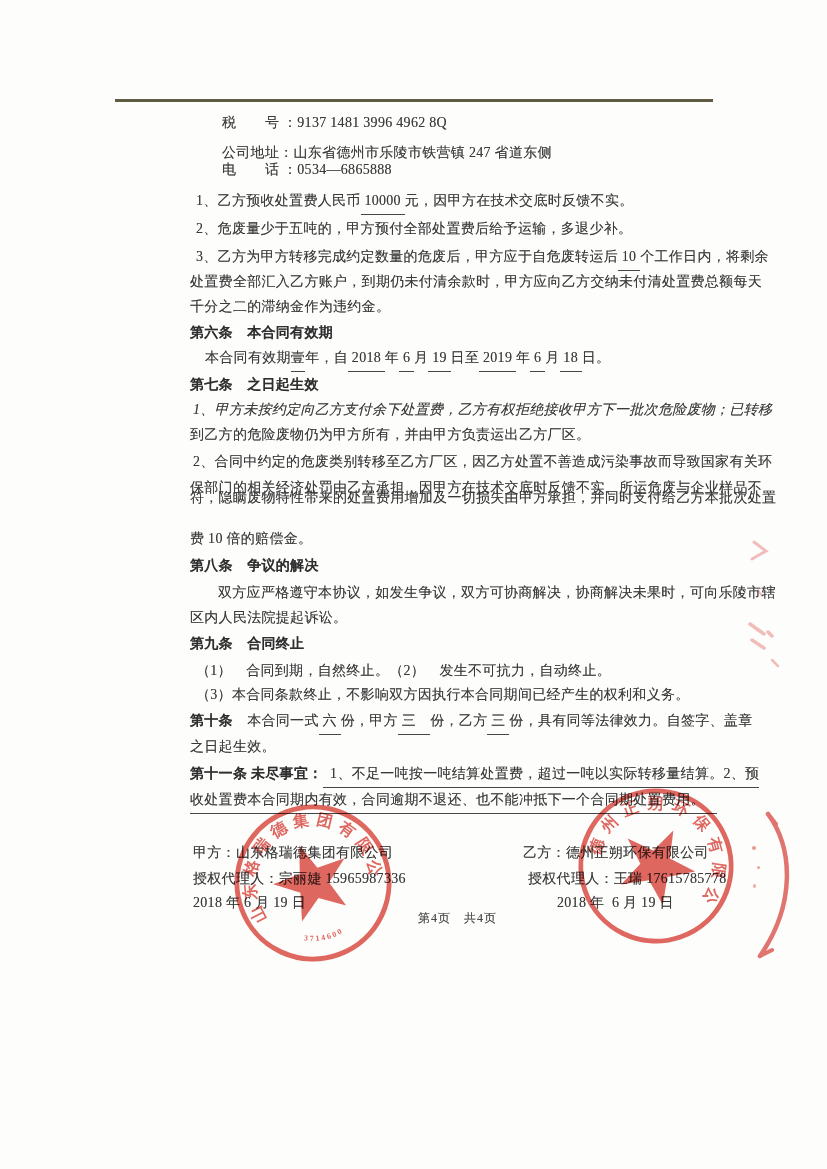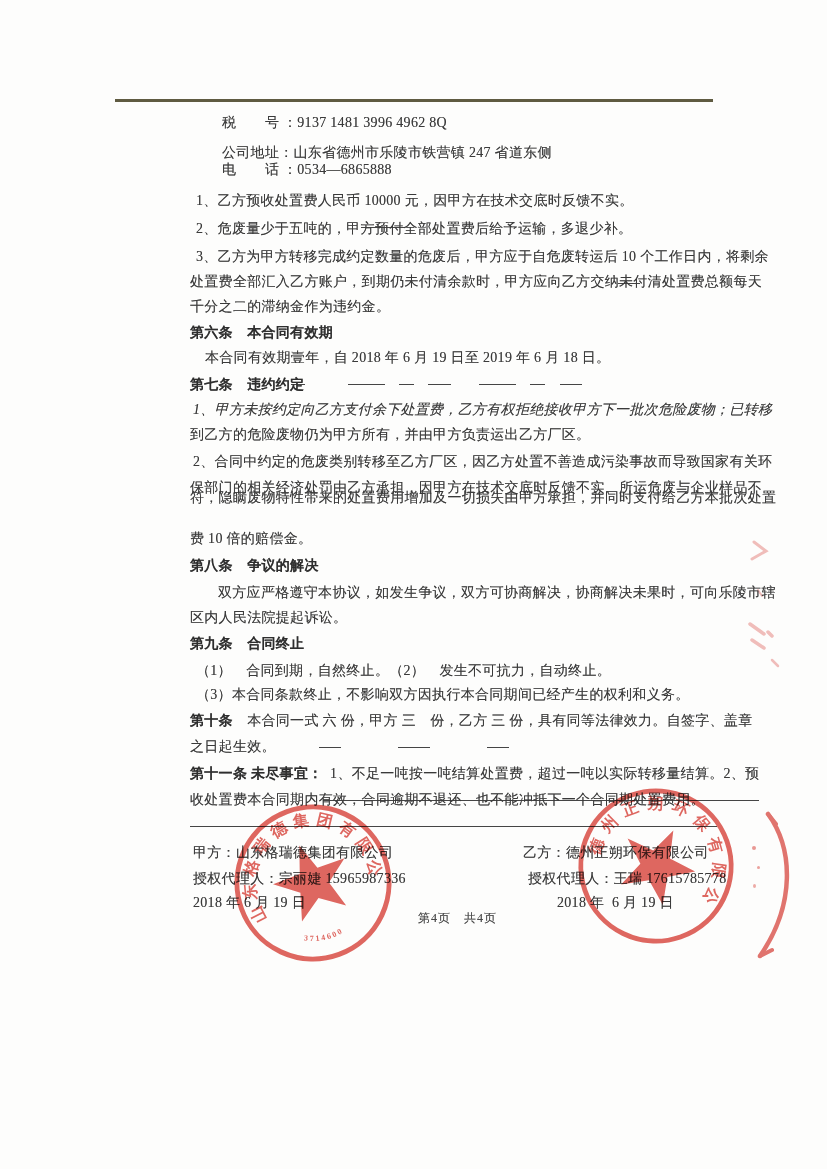--- a/index.html
+++ b/index.html
@@ -1,21 +1,21 @@
 <!DOCTYPE html>
 <html><head>
 <meta charset="utf-8">
 <style>
   html,body{margin:0;padding:0;background:#ffffff;}
   .canvas{position:relative;width:827px;height:1169px;background:#fdfdfc;overflow:hidden;
           font-family:"Liberation Serif", serif;}
   .line{position:absolute;white-space:pre;font-size:14px;line-height:20px;color:#3a3a3a;
         letter-spacing:.3px;text-shadow:0 0 .5px rgba(70,70,70,.55);}
   .hd{font-weight:bold;color:#2e2e2e;}
-  .u{border-bottom:1.2px solid #454545;padding-bottom:19px;}
+  .u{border-bottom:1.2px solid #454545;padding-bottom:6px;}
   .toprule{position:absolute;left:115px;top:99px;width:598px;height:3px;background:#5f5b41;}
   .footer{position:absolute;font-size:12px;color:#4a4a4a;letter-spacing:1px;}
   .seal{position:absolute;color:#d9463e;mix-blend-mode:multiply;opacity:.82;}
   .seal svg text{fill:currentColor;font-family:"Liberation Serif",serif;font-weight:bold;}
   .fragment{position:absolute;mix-blend-mode:multiply;}
   .dot{position:absolute;border-radius:50%;background:#d9463e;}
 </style>
 </head>
 <body>
 
@@ -29,21 +29,21 @@
 
   <div class="line" style="left:196px;top:191px;"><span>1、乙方预收处置费人民币</span><span class="u"> 10000 </span><span>元，因甲方在技术交底时反馈不实。</span></div>
   <div class="line" style="left:196px;top:219px;">2、危废量少于五吨的，甲方预付全部处置费后给予运输，多退少补。</div>
   <div class="line" style="left:196px;top:247px;"><span>3、乙方为甲方转移完成约定数量的危废后，甲方应于自危废转运后</span><span class="u"> 10 </span><span>个工作日内，将剩余</span></div>
   <div class="line" style="left:190px;top:272px;">处置费全部汇入乙方账户，到期仍未付清余款时，甲方应向乙方交纳未付清处置费总额每天</div>
   <div class="line" style="left:190px;top:297px;">千分之二的滞纳金作为违约金。</div>
 
   <div class="line hd" style="left:190px;top:323px;font-family:Liberation Mono, monospace;">第六条　本合同有效期</div>
   <div class="line" style="left:205px;top:348px;"><span>本合同有效期</span><span class="u">壹</span><span>年，自</span><span class="u"> 2018 </span><span>年</span><span class="u"> 6 </span><span>月</span><span class="u"> 19 </span><span>日至</span><span class="u"> 2019 </span><span>年</span><span class="u"> 6 </span><span>月</span><span class="u"> 18 </span><span>日。</span></div>
 
-  <div class="line hd" style="left:190px;top:375px;">第七条　违约约定</div>
+  <div class="line hd" style="left:190px;top:375px;">第七条　之日起生效</div>
   <div class="line" style="left:193px;top:400px;font-style:italic;">1、甲方未按约定向乙方支付余下处置费，乙方有权拒绝接收甲方下一批次危险废物；已转移</div>
   <div class="line" style="left:190px;top:425px;">到乙方的危险废物仍为甲方所有，并由甲方负责运出乙方厂区。</div>
   <div class="line" style="left:193px;top:452px;">2、合同中约定的危废类别转移至乙方厂区，因乙方处置不善造成污染事故而导致国家有关环</div>
   <div class="line" style="left:190px;top:478px;">保部门的相关经济处罚由乙方承担，因甲方在技术交底时反馈不实、所运危废与企业样品不</div>
   <div class="line" style="left:190px;top:488px;">符，隐瞒废物特性带来的处置费用增加及一切损失由甲方承担，并同时支付给乙方本批次处置</div>
   <div class="line" style="left:190px;top:529px;">费 10 倍的赔偿金。</div>
 
   <div class="line hd" style="left:190px;top:556px;">第八条　争议的解决</div>
   <div class="line" style="left:218px;top:583px;">双方应严格遵守本协议，如发生争议，双方可协商解决，协商解决未果时，可向乐陵市辖</div>
   <div class="line" style="left:190px;top:608px;">区内人民法院提起诉讼。</div>

